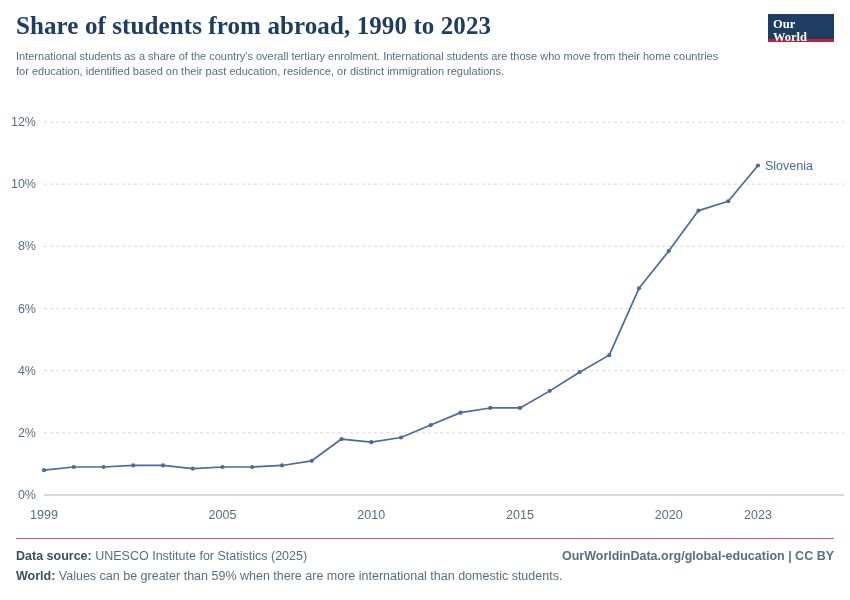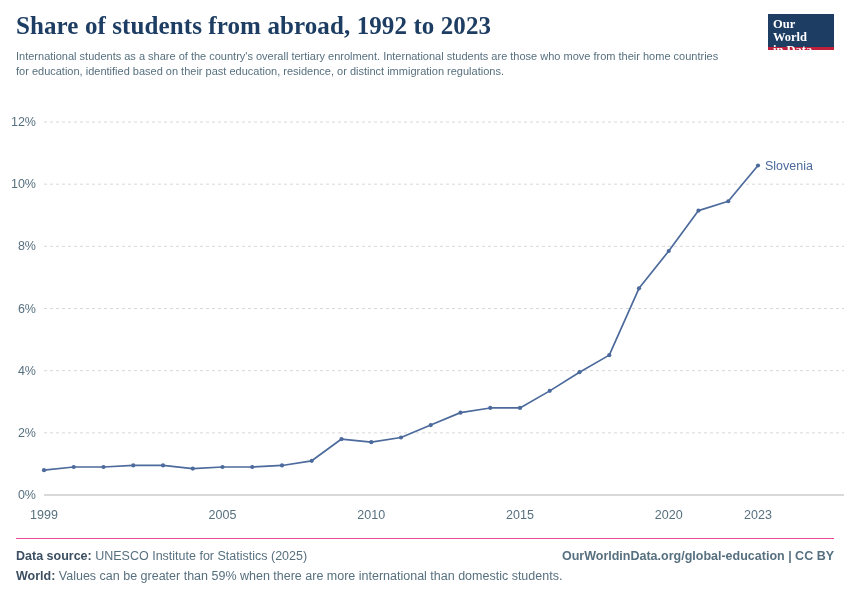--- a/index.html
+++ b/index.html
@@ -45,21 +45,21 @@
     margin: 0;
     max-width: 716px;
   }
 
   
   .owid-logo {
     position: absolute;
     right: 16px;
     top: 14px;
     width: 66px;
-    height: 36px;
+    height: 28px;
     background: #1d3d63;
     color: #ffffff;
     font-family: "Liberation Serif", serif;
     font-weight: 700;
     font-size: 12.5px;
     line-height: 13px;
     padding: 4px 5px 0 5px;
     box-sizing: border-box;
     border-bottom: 3px solid #c0203a;
   }
@@ -133,21 +133,21 @@
   .footer-left { white-space: nowrap; }
   .footer-right { white-space: nowrap; font-weight: bold; }
   .footer-note { margin-top: 2px; line-height: 1.5; }
 </style>
 </head>
 <body>
 
 <div id="page">
 
   <div class="header">
-    <h1 class="chart-title">Share of students from abroad, 1992 to 2023</h1>
+    <h1 class="chart-title">Share of students from abroad, 1990 to 2023</h1>
     <p class="chart-subtitle">International students as a share of the country's overall tertiary enrolment. International students are those who move from their home countries for education, identified based on their past education, residence, or distinct immigration regulations.</p>
   </div>
 
   <div class="owid-logo">
     <span>Our World</span>
     <span>in Data</span>
   </div>
 
   <div class="plot-wrap">
     <svg id="chart-svg" width="850" height="418">

